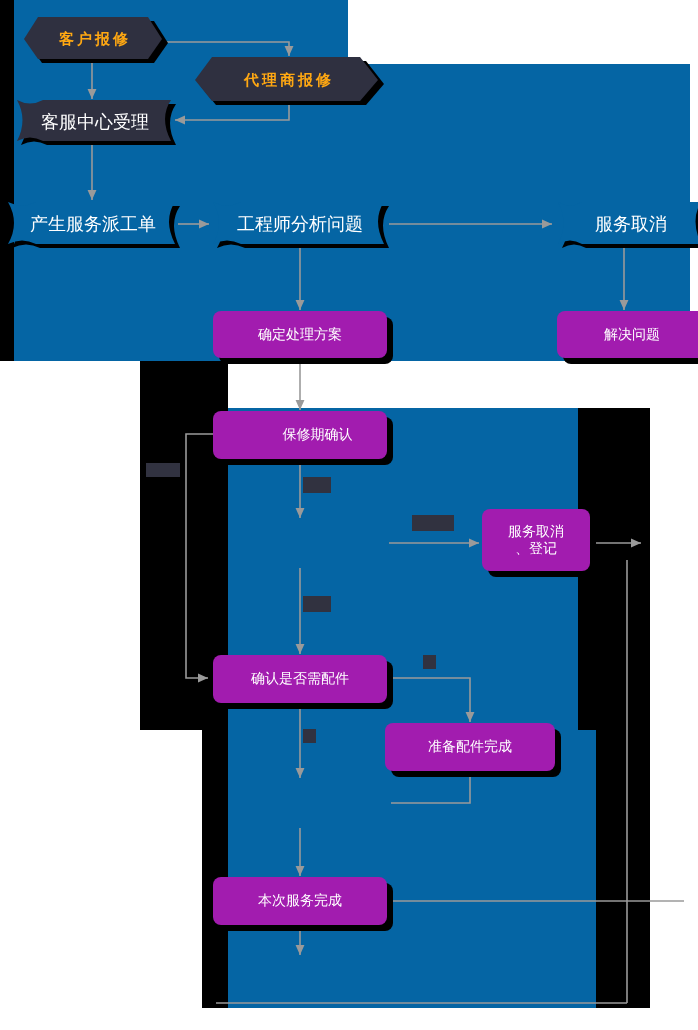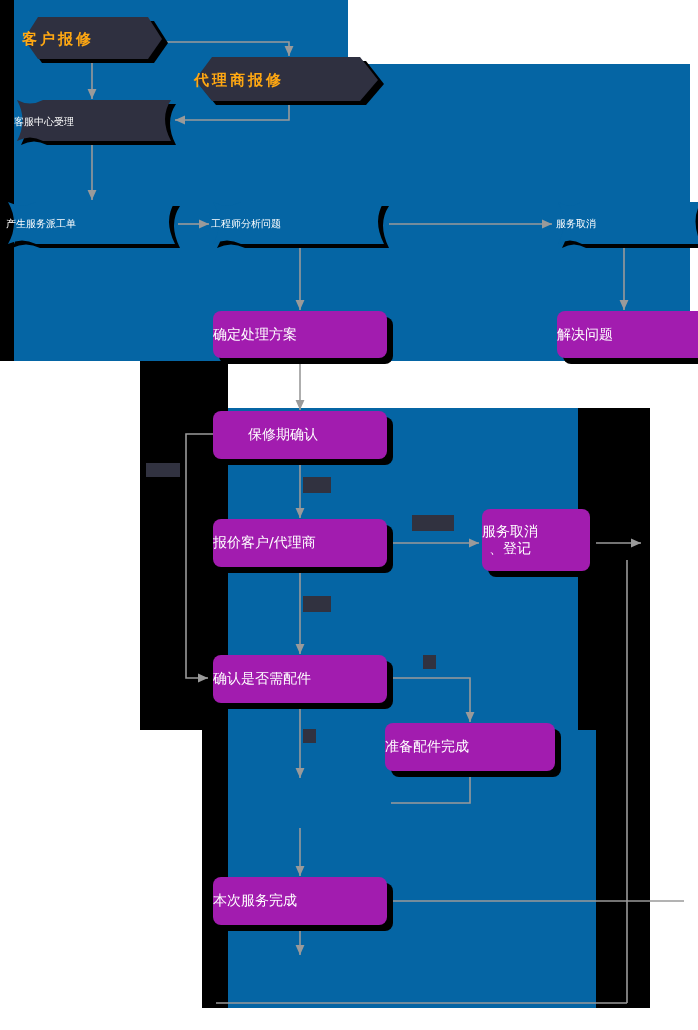--- a/index.html
+++ b/index.html
@@ -7,39 +7,39 @@
   #stage{position:relative;width:698px;height:1030px;background:#ffffff;overflow:hidden;}
 
   
   .panel{position:absolute;background:#0565A4;}
   .blackpanel{position:absolute;background:#000000;}
 
   
   #wires{position:absolute;left:0;top:0;width:698px;height:1030px;}
 
   
-  .node{position:absolute;display:flex;align-items:center;
+  .node{position:absolute;display:flex;align-items:center;justify-content:center;
         text-align:center;box-sizing:border-box;line-height:1.25;}
 
   .node .lbl{position:relative;z-index:3;white-space:pre-line;}
 
   
   .proc{background:#a21caf;border-radius:8px;box-shadow:6px 6px 0 0 #000000;
         color:#ffffff;font-size:14px;}
 
   
-  .flagbox{color:#ffffff;font-size:10px;background:transparent;box-shadow:none;}
+  .flagbox{color:#ffffff;font-size:18px;background:transparent;box-shadow:none;}
   .flagbox .sh,.flagbox .bd{position:absolute;left:0;top:0;width:100%;height:100%;}
 
   
   .hexnode{color:#FFA812;font-size:15px;font-weight:bold;letter-spacing:3px;}
   .hexnode .sh,.hexnode .bd{position:absolute;left:0;top:0;width:100%;height:100%;}
 
   
-  .darkflag{color:#ffffff;font-size:10px;}
+  .darkflag{color:#ffffff;font-size:18px;}
   .darkflag .sh,.darkflag .bd{position:absolute;left:0;top:0;width:100%;height:100%;}
 
   
   .redact{position:absolute;background:#313240;z-index:6;}
 </style>
 </head>
 <body>
 
 <div id="stage">
 
@@ -174,23 +174,20 @@
   </div>
 
   <div class="node proc" style="left:557px;top:311px;width:150px;height:47px;">
     <span class="lbl">解决问题</span>
   </div>
 
   <div class="node proc" style="left:213px;top:411px;width:174px;height:48px;padding-left:35px;">
     <span class="lbl">保修期确认</span>
   </div>
 
-  <div class="node proc" style="left:213px;top:519px;width:174px;height:48px;">
-    <span class="lbl">报价客户/代理商</span>
-  </div>
 
   <div class="node proc" style="left:482px;top:509px;width:108px;height:62px;">
     <span class="lbl">服务取消
 、登记</span>
   </div>
 
   <div class="node proc" style="left:213px;top:655px;width:174px;height:48px;">
     <span class="lbl">确认是否需配件</span>
   </div>
 

